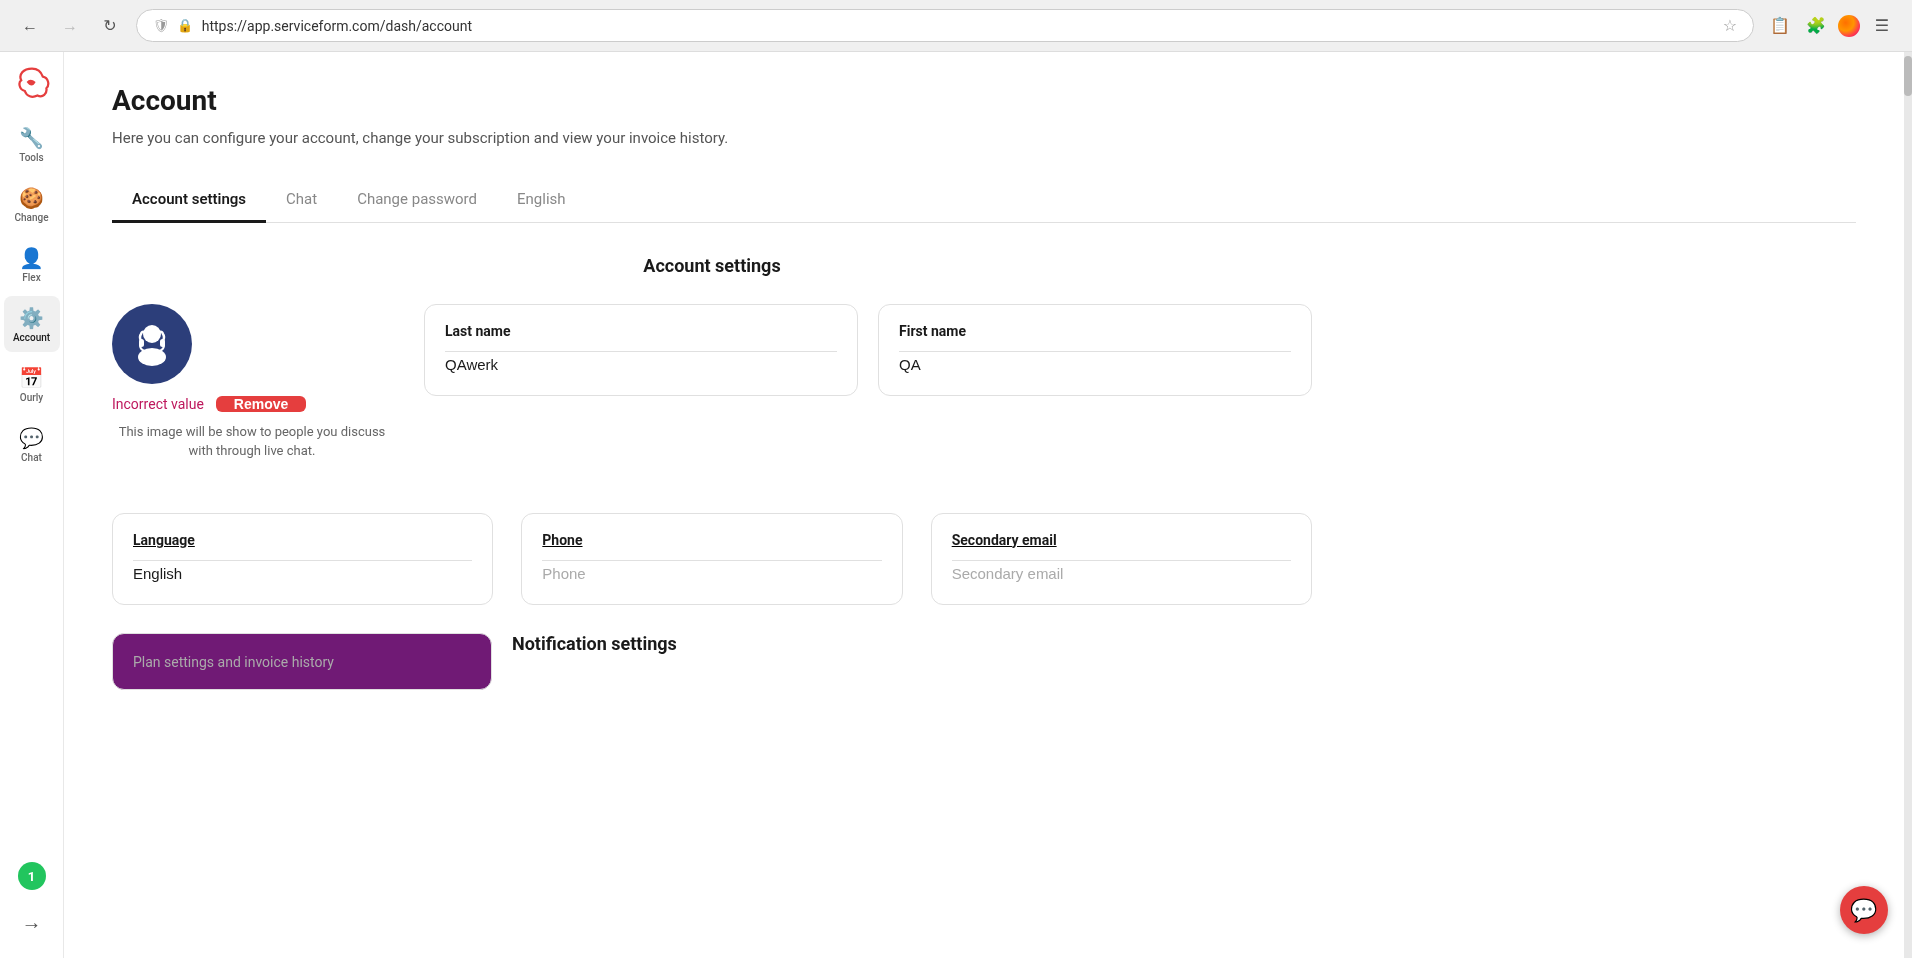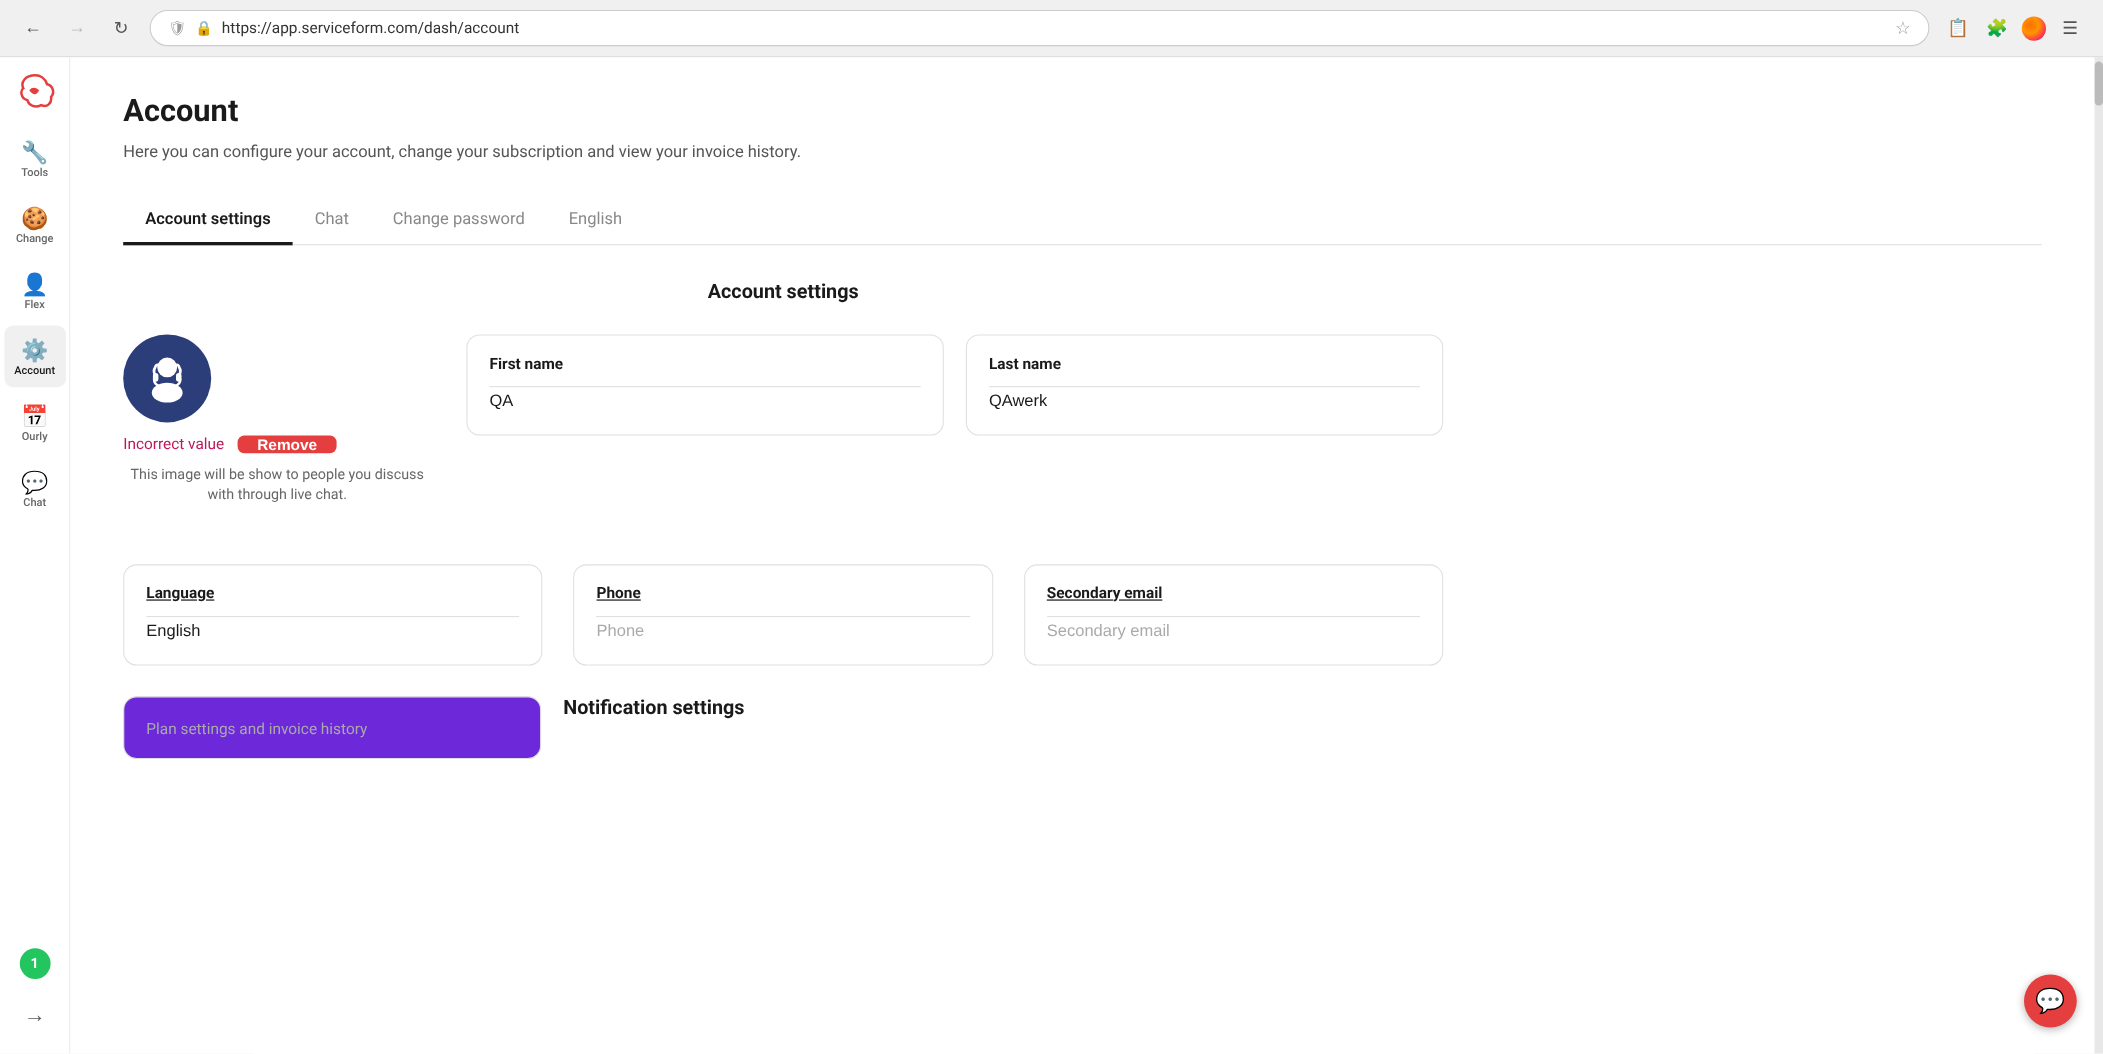--- a/index.html
+++ b/index.html
@@ -240,21 +240,21 @@
       margin-top: 6px;
     }
 
     
     .bottom-section {
       display: flex;
       gap: 20px;
       margin-top: 8px;
     }
     .plan-card {
-      background: #6d28d9;
+      background: #701a75;
       border: 1px solid #e0e0e0;
       border-radius: 12px;
       padding: 18px 20px;
       width: 380px;
       cursor: pointer;
     }
     .plan-card-text {
       font-size: 14px;
       color: #aaa;
     }
@@ -412,28 +412,28 @@
             <span class="incorrect-value-text">Incorrect value</span>
             <button class="remove-button">Remove</button>
           </div>
 
           <p class="avatar-hint">This image will be show to people you discuss with through live chat.</p>
         </div>
 
         <div style="display:flex; flex-direction:column; gap:20px; flex:1;">
           <div style="display:grid; grid-template-columns:1fr 1fr; gap:20px;">
             <div class="form-card">
+              <span class="form-card-label">Last name</span>
+              <div class="form-card-divider"></div>
+              <input class="form-card-input" type="text" value="QAwerk" style="">
+            </div>
+            <div class="form-card">
               <span class="form-card-label">First name</span>
               <div class="form-card-divider"></div>
               <input class="form-card-input" type="text" value="QA" style="">
-            </div>
-            <div class="form-card">
-              <span class="form-card-label">Last name</span>
-              <div class="form-card-divider"></div>
-              <input class="form-card-input" type="text" value="QAwerk" style="">
             </div>
           </div>
         </div>
       </div>
 
       <div class="form-grid">
         <div class="form-card">
           <span class="form-card-label">Language</span>
           <div class="form-card-divider"></div>
           <input class="form-card-input" type="text" value="English" style="">

